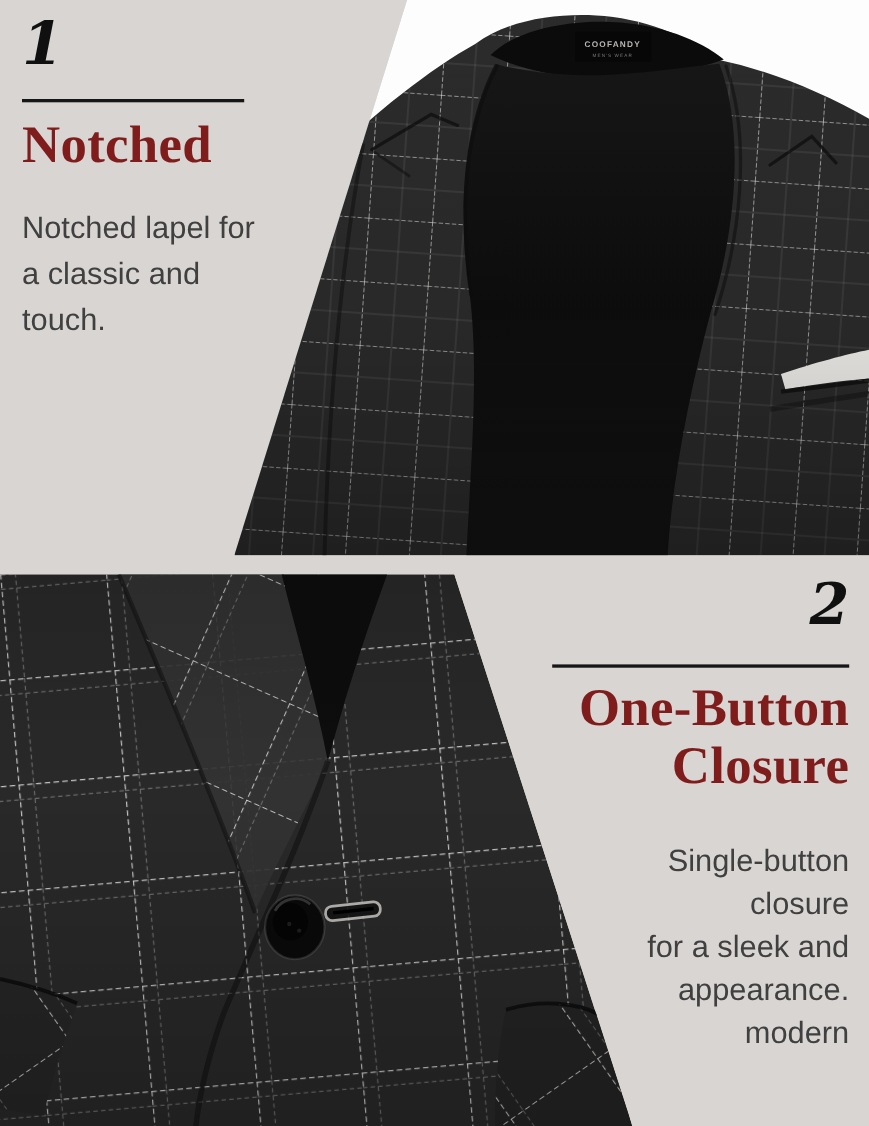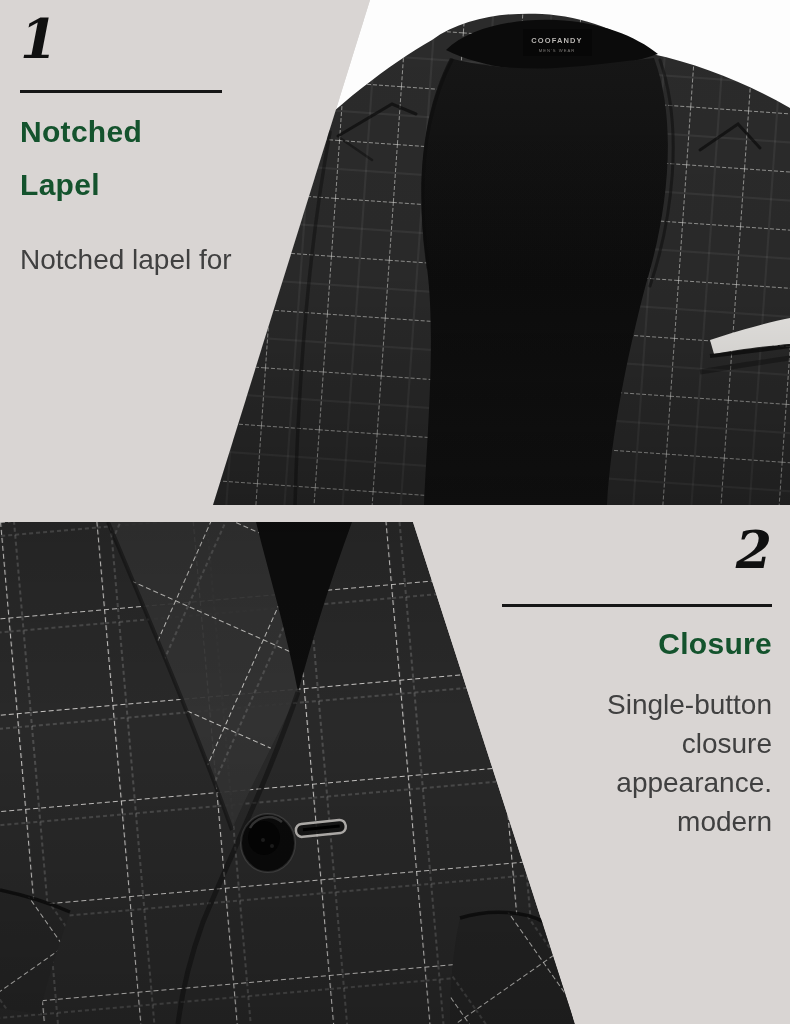--- a/index.html
+++ b/index.html
@@ -21,28 +21,28 @@
     font-style:italic;font-weight:bold;font-size:54px;line-height:1;
     color:#101010;
   }
   .feature-2 .num{font-size:52px;}
 
   .rule{height:3px;background:#161616;}
   .feature-1 .rule{width:202px;margin-top:24px;}
   .feature-2 .rule{width:270px;margin-top:28px;margin-left:auto;}
 
   .title{
-    font-family:Liberation Sans, sans-serif;
-    font-weight:bold;font-size:30px;line-height:53px;margin-top:12px;
-    color:#14532d;letter-spacing:.3px;
+    font-family:Liberation Serif, serif;
+    font-weight:bold;font-size:48px;line-height:53px;margin-top:12px;
+    color:#7f1d1d;letter-spacing:.3px;
   }
   .feature-2 .title{margin-top:10px;}
 
   .desc{font-size:28px;line-height:42px;margin-top:28px;color:#404040;}
-  .feature-2 .desc{line-height:39px;margin-top:15px;}
+  .feature-2 .desc{line-height:39px;margin-top:40px;}
 </style>
 </head>
 <body>
 
 <div class="page">
 
   <svg id="photo-top" class="photo" width="790" height="505" viewBox="0 0 790 505">
     <defs>
       <clipPath id="clipTop">
           <path d="M370,0 H790 V505 H213 Z"></path>
@@ -113,24 +113,25 @@
                C583,16 625,32 652,54 C700,64 748,84 790,108
                L790,505 Z" fill="url(#vshadeTop)"></path>
     </g>
   </svg>
 
   <div class="feature feature-1">
     <div class="num">1</div>
     <div class="rule"></div>
     <div class="title">
       <div>Notched</div>
-      <div>Lapel</div>
     </div>
     <div class="desc">
       <div>Notched lapel for</div>
+      <div>a classic and</div>
+      <div>touch.</div>
     </div>
   </div>
 
   <svg id="photo-bottom" class="photo" width="790" height="502" viewBox="0 0 790 502">
     <defs>
       <clipPath id="clipBot">
           <path d="M0,0 H413 L575,502 H0 Z"></path>
         </clipPath>
       <pattern id="gridBot" width="96" height="96" patternUnits="userSpaceOnUse" patternTransform="rotate(-5)">
         <line x1="0" y1="0" x2="96" y2="0" stroke="rgba(228,226,223,0.85)" stroke-width="2.2" stroke-dasharray="5 3"></line>
@@ -203,23 +204,25 @@
       </g>
 
       <path d="M0,0 H413 L575,502 H0 Z" fill="url(#vshadeBot)"></path>
     </g>
   </svg>
 
   <div class="feature feature-2">
     <div class="num">2</div>
     <div class="rule"></div>
     <div class="title">
+      <div>One-Button</div>
       <div>Closure</div>
     </div>
     <div class="desc">
       <div>Single-button</div>
       <div>closure</div>
+      <div>for a sleek and</div>
       <div>appearance.</div>
       <div>modern</div>
     </div>
   </div>
 
 </div>
 
 </body></html>

